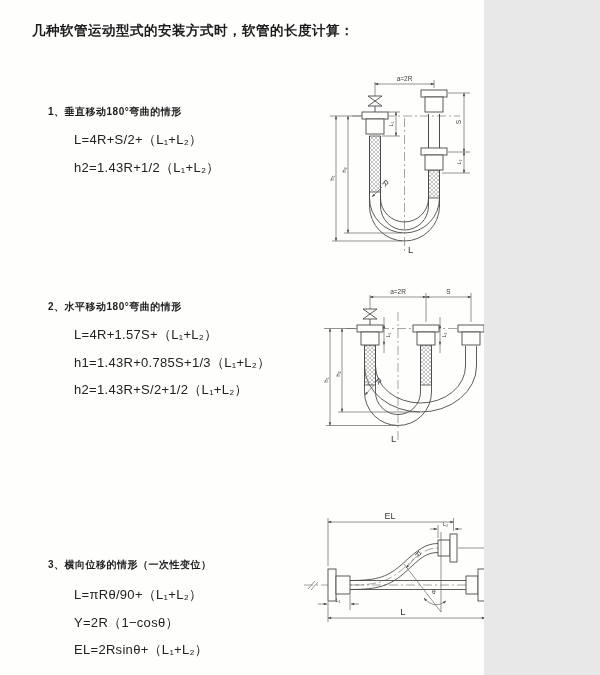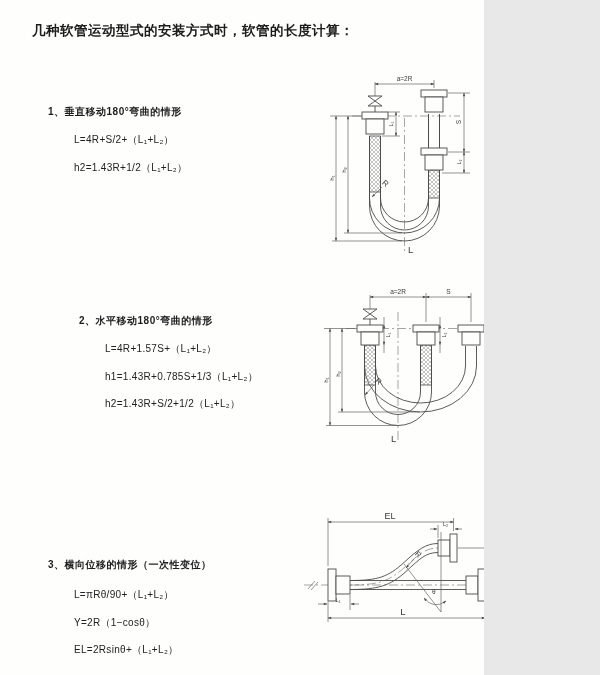--- a/index.html
+++ b/index.html
@@ -7,24 +7,24 @@
     position:relative;width:484px;height:675px;background:#fefefdff;
     background:#fefefd;overflow:hidden;
     font-family:"Liberation Sans","DejaVu Sans",sans-serif;color:#1c1c1c;
   }
   .title{
     position:absolute;left:32px;top:22px;font-size:13.5px;font-weight:bold;
     letter-spacing:0.5px;white-space:nowrap;
   }
   .sec{position:absolute;left:48px;}
   .sec-heading{font-size:10px;font-weight:bold;letter-spacing:0.5px;white-space:nowrap;}
-  .formulas{padding-left:26px;font-size:10px;color:#222;}
+  .formulas{padding-left:26px;font-size:13px;color:#222;}
   .formula{line-height:27.5px;white-space:nowrap;letter-spacing:0.3px;}
   #sec1{top:105px;} #sec1 .sec-heading{margin-bottom:7px;}
-  #sec2{top:314px;margin-left:31px;} #sec2 .sec-heading{margin-bottom:7px;}
+  #sec2{top:300px;} #sec2 .sec-heading{margin-bottom:7px;}
   #sec3{top:515px;margin-top:43px;} #sec3 .sec-heading{margin-bottom:9px;}
   .diagram{position:absolute;}
   #dia1{left:312px;top:70px;}
   #dia2{left:306px;top:282px;}
   #dia3{left:298px;top:498px;}
   svg{display:block;}
   svg text{font-family:"Liberation Sans","DejaVu Sans",sans-serif;fill:#3a3a3a;}
   .draw{stroke:#4a4a4a;stroke-width:0.9;fill:none;}
   .thin{stroke:#5a5a5a;stroke-width:0.65;fill:none;}
   .cl{stroke:#6a6a6a;stroke-width:0.6;fill:none;stroke-dasharray:9 3 2 3;}

